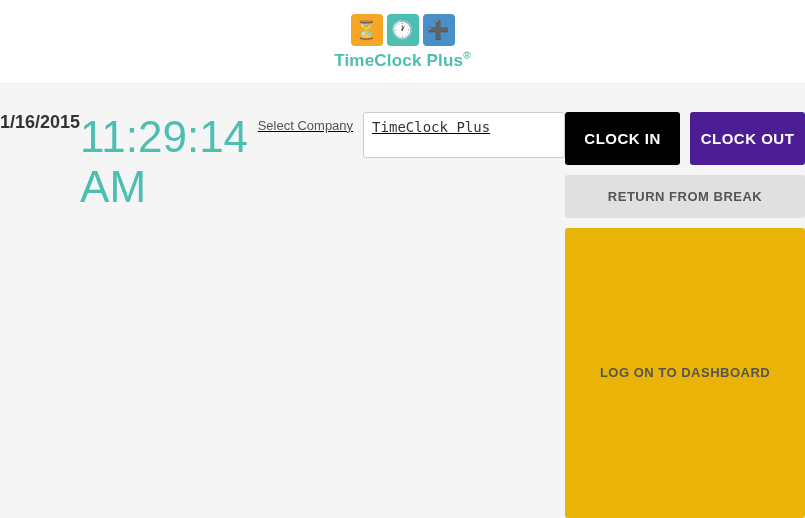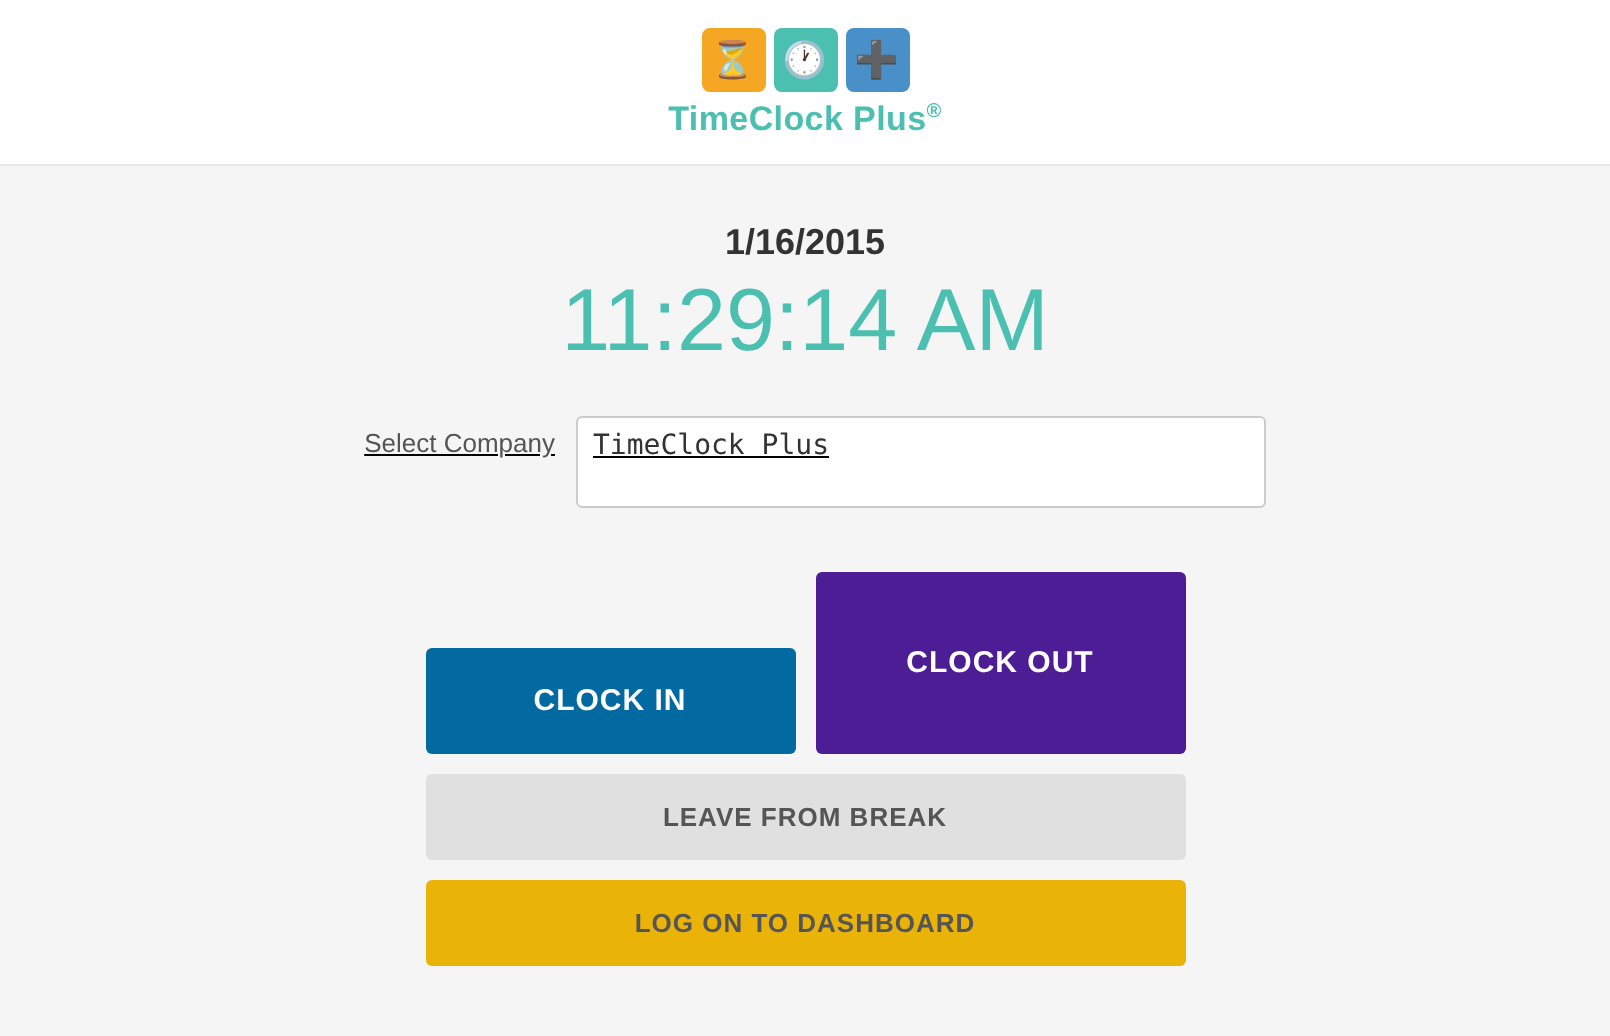--- a/index.html
+++ b/index.html
@@ -57,22 +57,21 @@
     .logo-title sup {
       font-size: 10px;
       color: #4bbfb0;
     }
 
     
     .main {
       background: #f5f5f5;
       flex: 1;
       display: flex;
-      flex-direction: column;
-      align-items: center;
+      flex-direction: row;
       padding-top: 28px;
     }
 
     .date-display {
       font-size: 18px;
       font-weight: 600;
       color: #333;
       margin-bottom: 4px;
     }
 
@@ -155,23 +154,22 @@
       font-size: 15px;
       font-weight: 700;
       letter-spacing: 0.5px;
       border: none;
       border-radius: 3px;
       cursor: pointer;
       text-align: center;
     }
 
     .btn-clock-in {
-      background: #0369a1;
+      background: #000000;
       color: #ffffff;
-      margin-top: 38px;
     }
 
     .btn-clock-out {
       background: #4c1d95;
       color: #ffffff;
     }
 
     .btn-secondary {
       background: #e0e0e0;
       color: #555;
@@ -214,18 +212,18 @@
       <textarea class="form-textarea" style="">TimeClock Plus</textarea>
     </div>
   </div>
 
   <div class="buttons-area">
     <div class="btn-row">
       <button class="btn btn-clock-in">CLOCK IN</button>
       <button class="btn btn-clock-out">CLOCK OUT</button>
     </div>
     <div class="btn-row">
-      <button class="btn btn-secondary">LEAVE FROM BREAK</button>
+      <button class="btn btn-secondary">RETURN FROM BREAK</button>
     </div>
     <button class="btn btn-dashboard">LOG ON TO DASHBOARD</button>
   </div>
 
 </div>
 
 </body></html>

